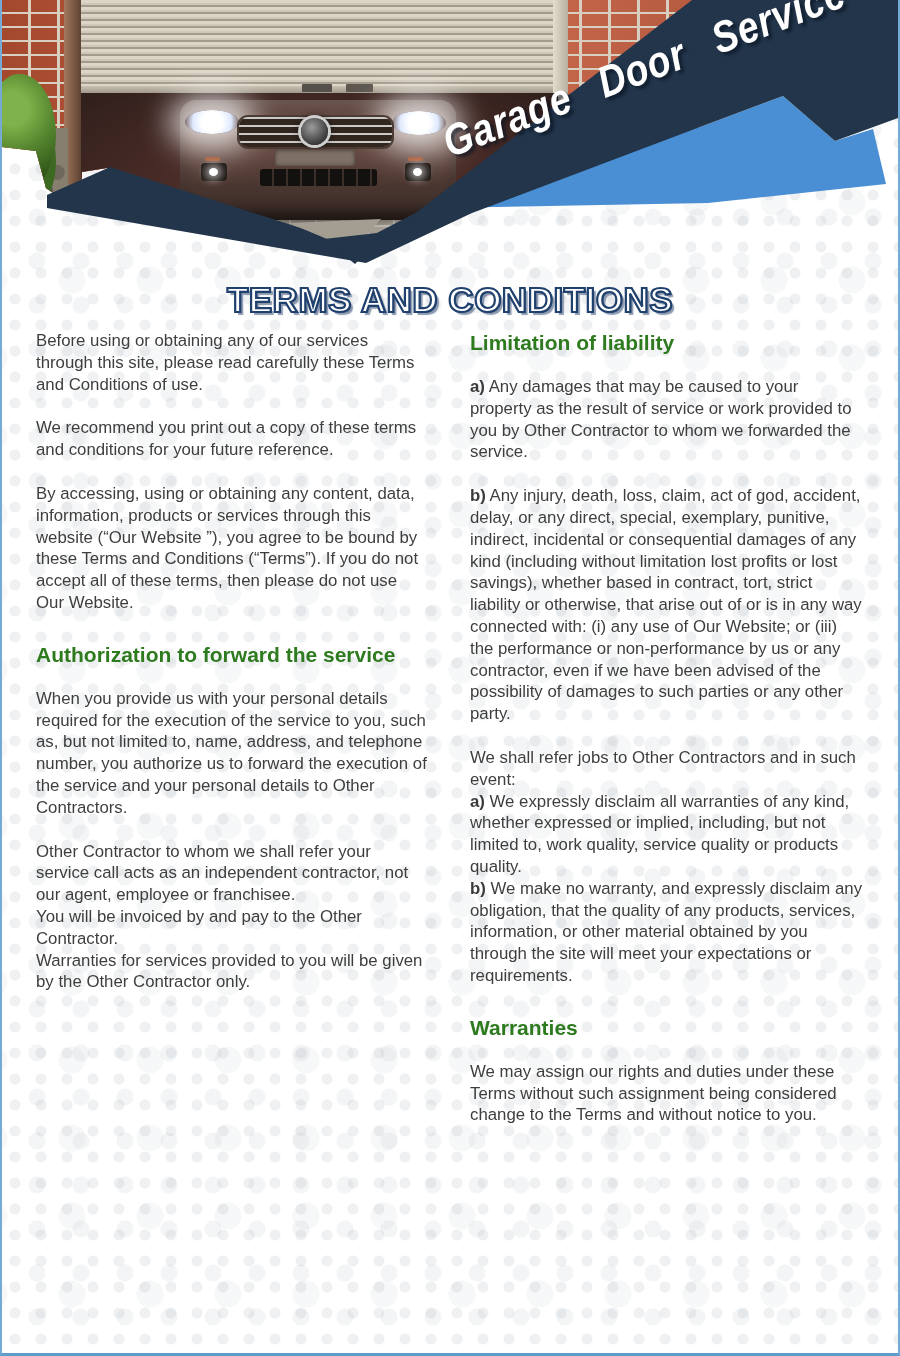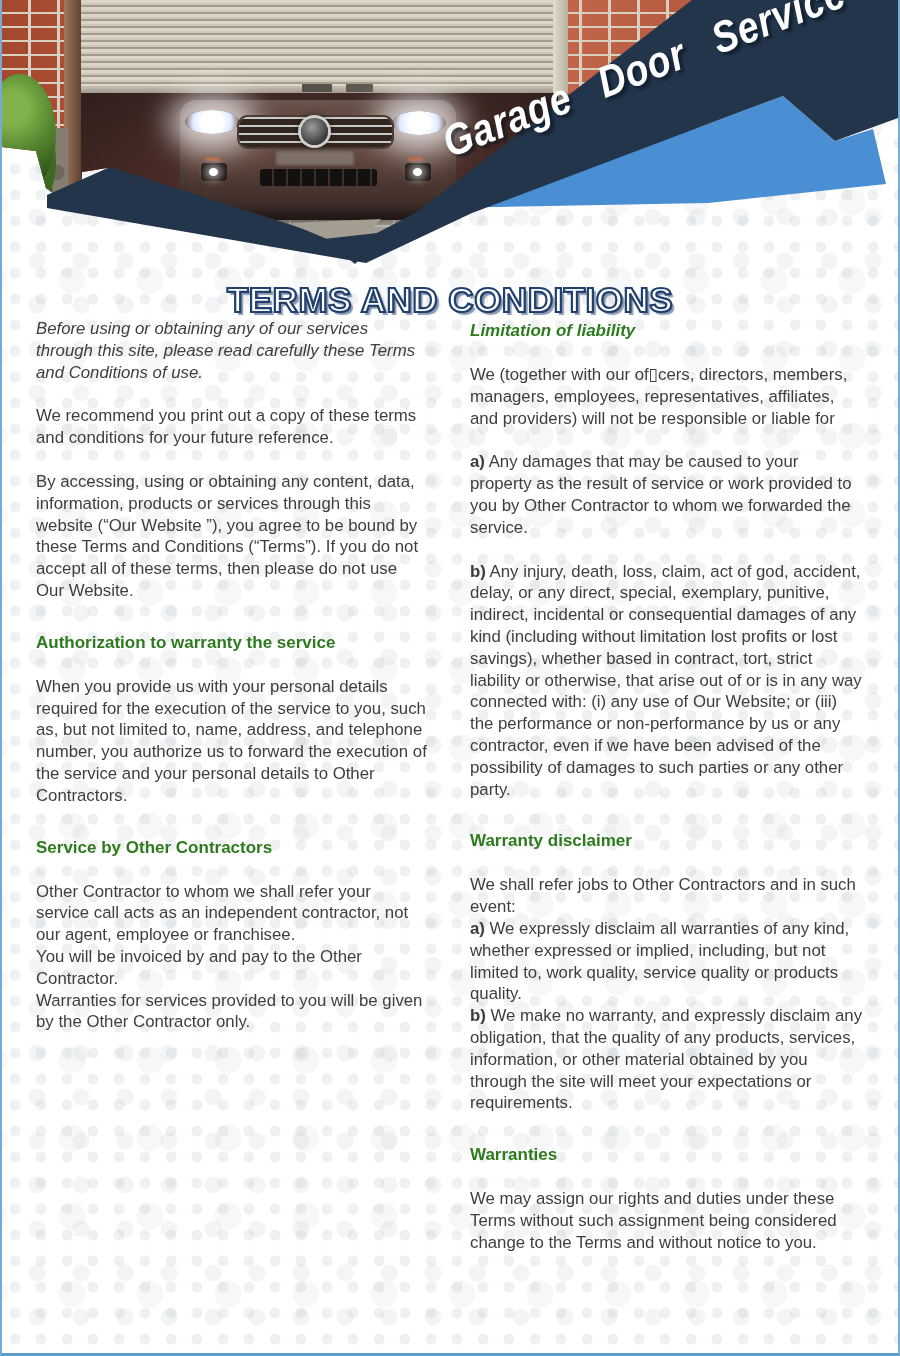--- a/index.html
+++ b/index.html
@@ -152,23 +152,23 @@
   }
 
   
   .columns {
     position:absolute; left:0; top:318px; width:896px;
     display:flex; gap:42px; padding:0 34px; box-sizing:border-box;
   }
   .col { width:392px; flex:0 0 392px; }
   .col.col-right { flex:1 1 auto; width:auto; }
   .col h2 {
-    margin:28px 0 20px; font-size:17px; line-height:26px; font-weight:bold; color:#2e7a1e;
-  }
-  .col > :first-child { margin-top:0;font-style:italic; }
+    margin:28px 0 20px; font-size:21px; line-height:26px; font-weight:bold; color:#2e7a1e;
+  }
+  .col > :first-child { margin-top:12px; }
   .col p {
     margin:0 0 22px; font-size:16.8px; line-height:21.8px; color:#3e3e3e;
     white-space:pre-line;
   }
   .col p b { font-weight:bold; color:#3a3a3a; }
 </style>
 </head>
 <body>
 
 <div class="page">
@@ -214,33 +214,30 @@
 
   <div style="position:absolute; left:0; top:264px; width:896px;">
     <h1 class="page-title">TERMS AND CONDITIONS</h1>
   </div>
 
   <main class="columns">
     <section class="col">
         <p>Before using or obtaining any of our services through this site, please read carefully these Terms and Conditions of use.</p>
         <p>We recommend you print out a copy of these terms and conditions for your future reference.</p>
         <p>By accessing, using or obtaining any content, data, information, products or services through this website (“Our Website ”), you agree to be bound by these Terms and Conditions (“Terms”). If you do not accept all of these terms, then please do not use Our Website.</p>
-        <h2>Authorization to warranty the service</h2>
+        <h2>Authorization to forward the service</h2>
         <p>When you provide us with your personal details required for the execution of the service to you, such as, but not limited to, name, address, and telephone number, you authorize us to forward the execution of the service and your personal details to Other Contractors.</p>
-        <h2>Service by Other Contractors</h2>
         <p>Other Contractor to whom we shall refer your service call acts as an independent contractor, not our agent, employee or franchisee.
 You will be invoiced by and pay to the Other Contractor.
 Warranties for services provided to you will be given by the Other Contractor only.</p>
       </section>
     <section class="col col-right">
         <h2>Limitation of liability</h2>
-        <p>We (together with our of▯cers, directors, members, managers, employees, representatives, affiliates, and providers) will not be responsible or liable for</p>
         <p><b>a)</b> Any damages that may be caused to your property as the result of service or work provided to you by Other Contractor to whom we forwarded the service.</p>
         <p><b>b)</b> Any injury, death, loss, claim, act of god, accident, delay, or any direct, special, exemplary, punitive, indirect, incidental or consequential damages of any kind (including without limitation lost profits or lost savings), whether based in contract, tort, strict liability or otherwise, that arise out of or is in any way connected with: (i) any use of Our Website; or (iii) the performance or non-performance by us or any contractor, even if we have been advised of the possibility of damages to such parties or any other party.</p>
-        <h2>Warranty disclaimer</h2>
         <p>We shall refer jobs to Other Contractors and in such event:
 <b>a)</b> We expressly disclaim all warranties of any kind, whether expressed or implied, including, but not limited to, work quality, service quality or products quality.
 <b>b)</b> We make no warranty, and expressly disclaim any obligation, that the quality of any products, services, information, or other material obtained by you through the site will meet your expectations or requirements.</p>
         <h2>Warranties</h2>
         <p>We may assign our rights and duties under these Terms without such assignment being considered change to the Terms and without notice to you.</p>
       </section>
   </main>
 
 </div>
 

